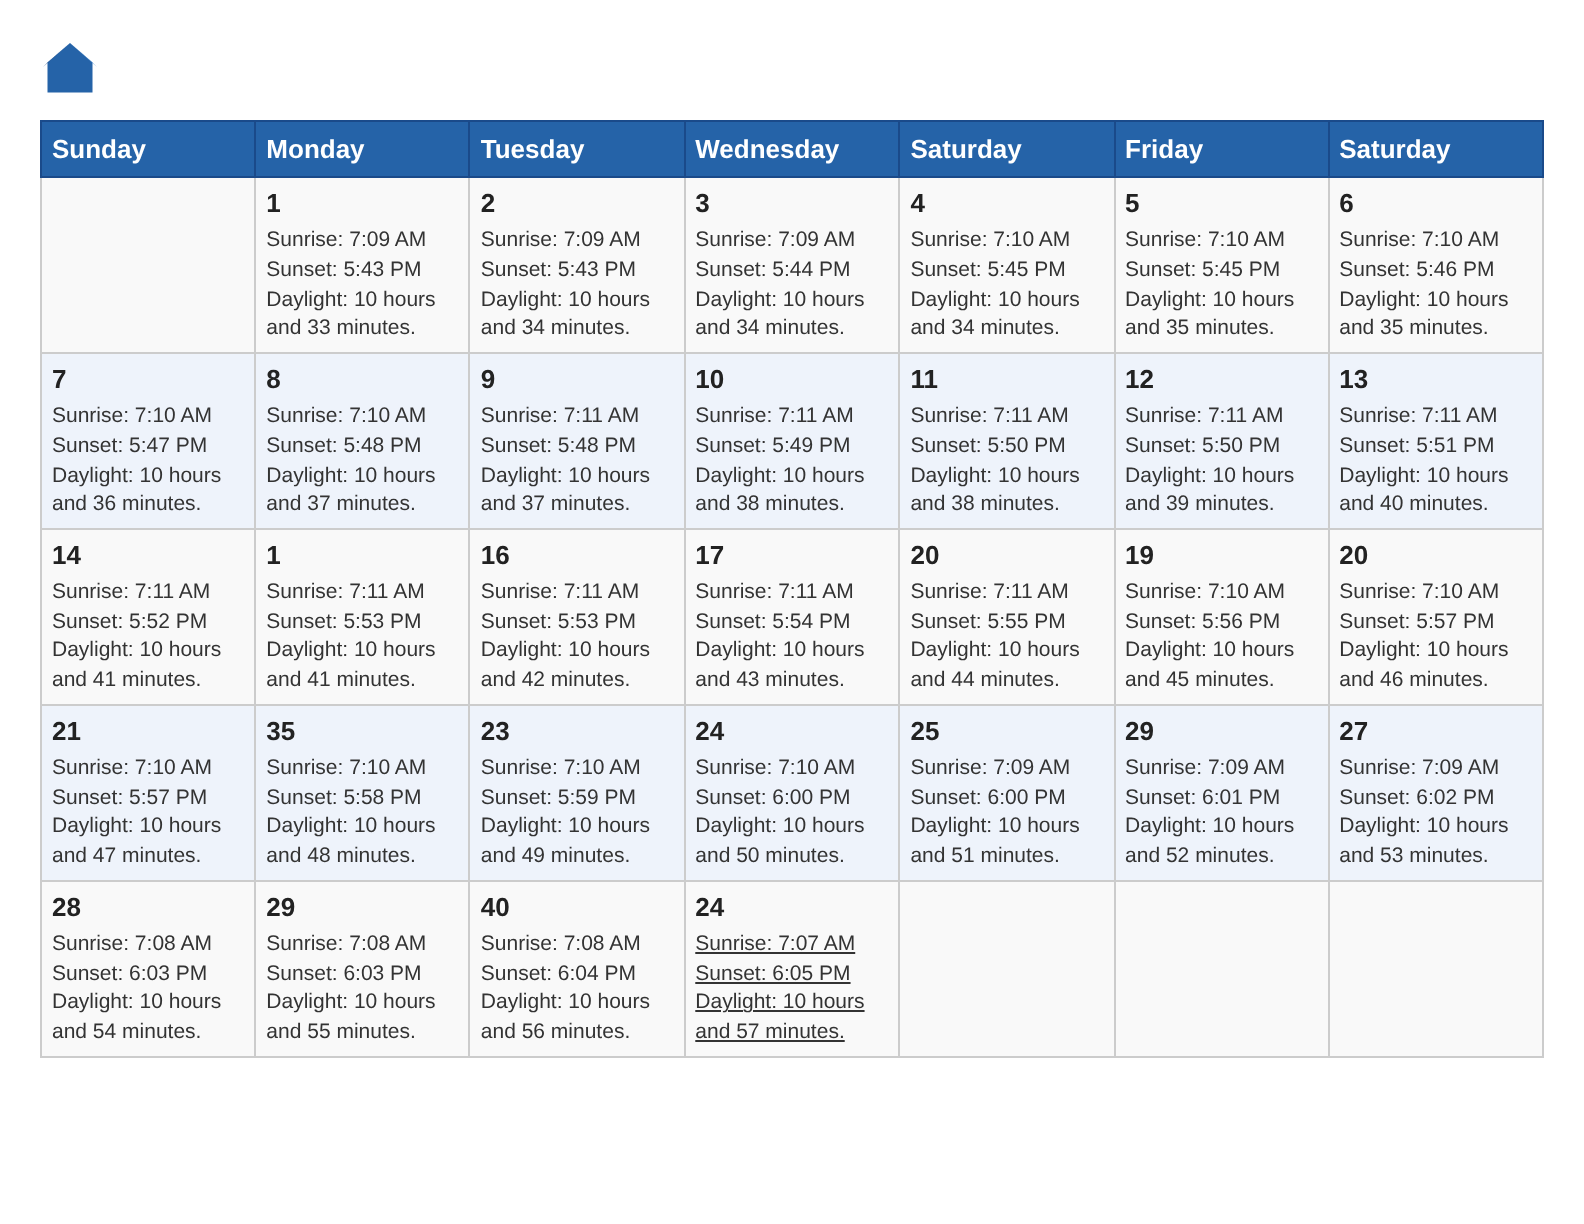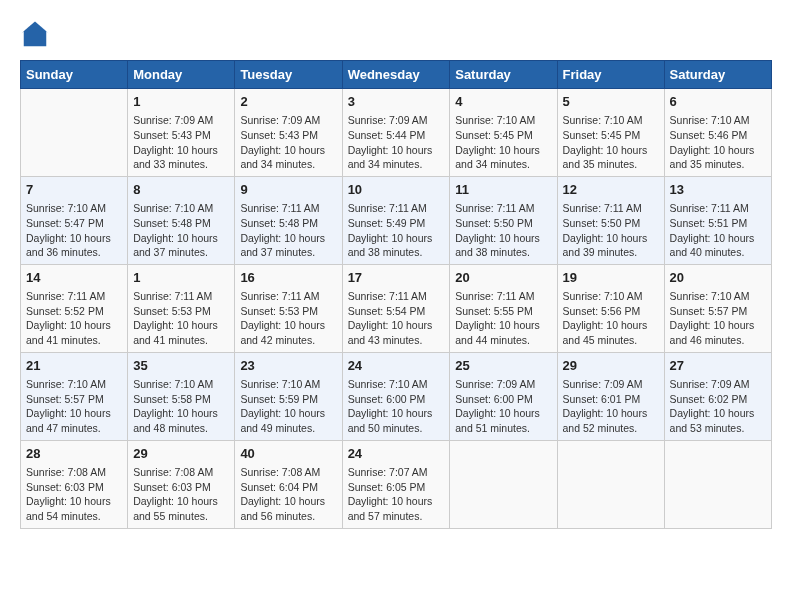--- a/index.html
+++ b/index.html
@@ -337,21 +337,21 @@
         </td>
         <td>
           <div class="day-num">40</div>
           <div class="day-info" style="white-space: pre-line;">Sunrise: 7:08 AM
 Sunset: 6:04 PM
 Daylight: 10 hours
 and 56 minutes.</div>
         </td>
         <td>
           <div class="day-num">24</div>
-          <div class="day-info" style="white-space: pre-line;">Sunrise: 7:07 AM
+          <div class="day-info" style="white-space: pre-line; text-decoration: underline;">Sunrise: 7:07 AM
 Sunset: 6:05 PM
 Daylight: 10 hours
 and 57 minutes.</div>
         </td>
         <td class="empty-cell"></td>
         <td class="empty-cell"></td>
         <td class="empty-cell"></td>
       </tr>
     </tbody>
 </table>

